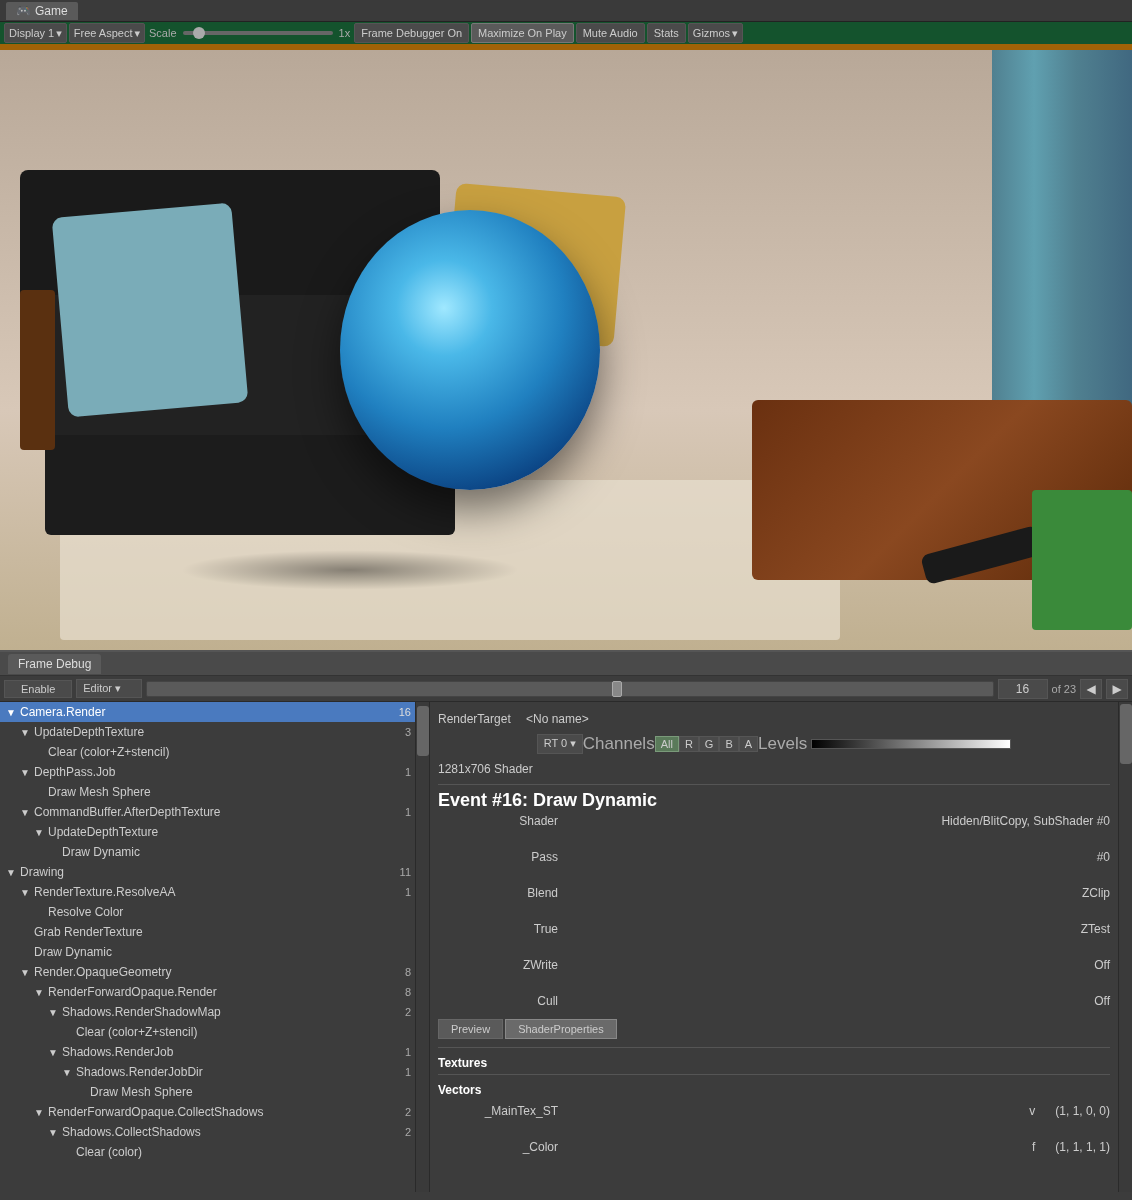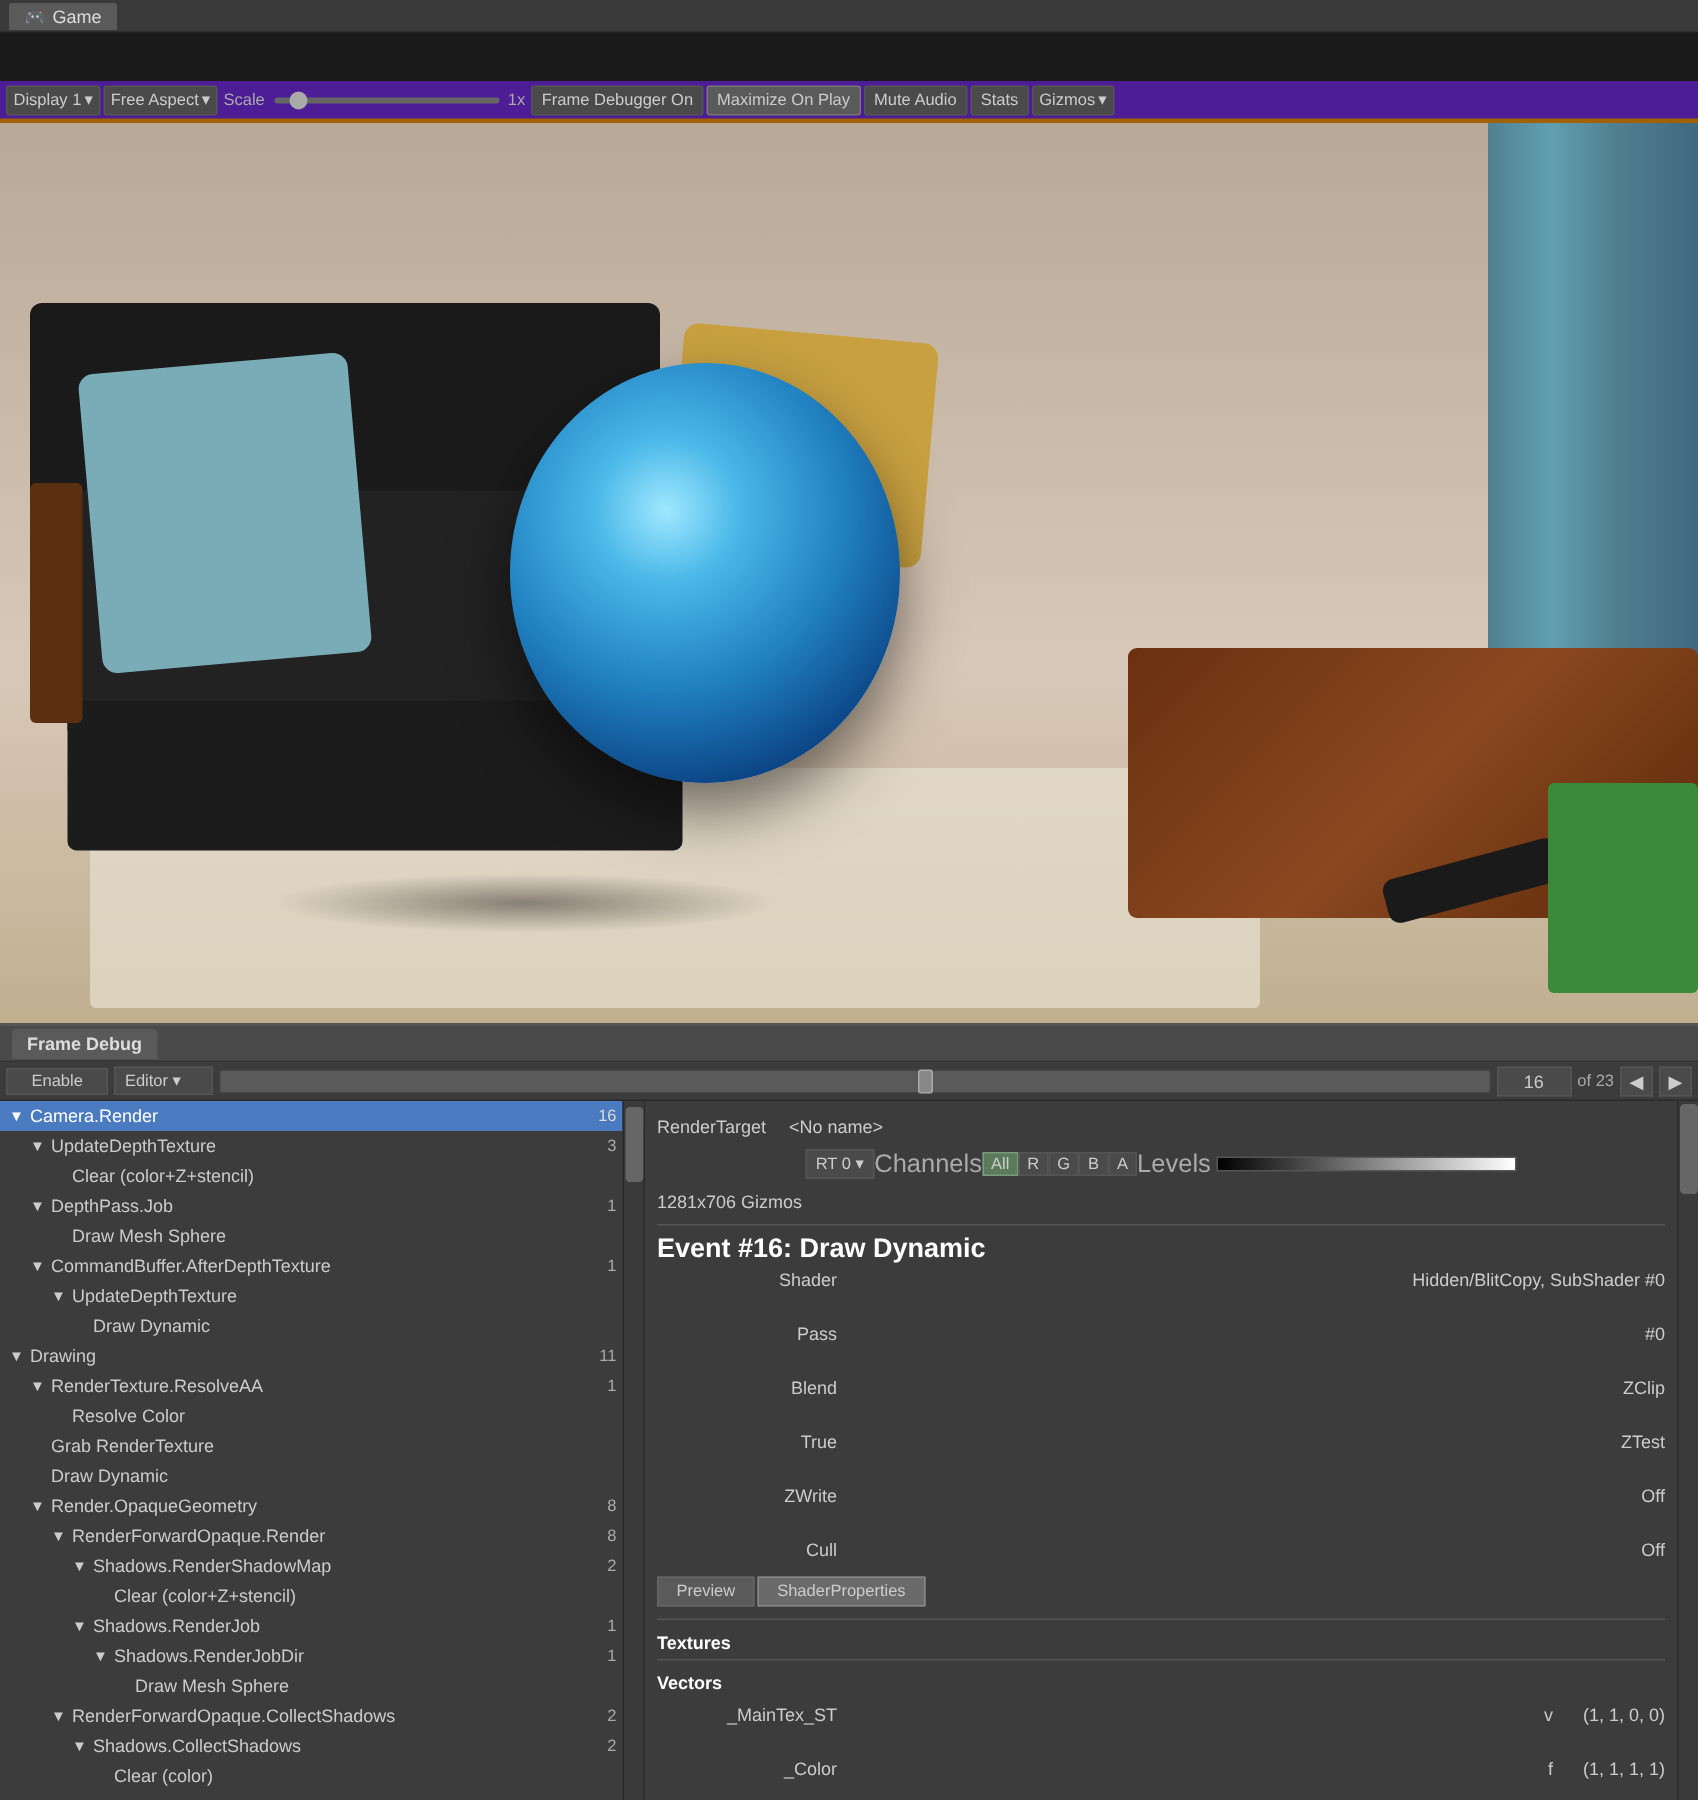--- a/index.html
+++ b/index.html
@@ -19,28 +19,27 @@
       background: #5a5a5a;
       color: #ddd;
       padding: 2px 10px;
       font-size: 12px;
       border-radius: 2px 2px 0 0;
       display: flex;
       align-items: center;
       gap: 4px;
     }
     .game-toolbar {
-      background: #4c1d95;
+      background: #14532d;
       height: 28px;
       display: flex;
       align-items: center;
       padding: 0 4px;
       gap: 2px;
-      border-bottom: 3px solid #a16207;
-      margin-top: 32px;
+      border-bottom: 6px solid #a16207;
     }
     .toolbar-item {
       color: #ccc;
       font-size: 11px;
       padding: 2px 6px;
       background: #4a4a4a;
       border: 1px solid #555;
       border-radius: 2px;
       cursor: pointer;
       height: 20px;
@@ -251,21 +250,20 @@
       align-items: center;
       padding: 0 8px;
       border-bottom: 1px solid #333;
     }
     .debug-tab {
       background: #5a5a5a;
       padding: 3px 10px;
       border-radius: 3px 3px 0 0;
       font-size: 12px;
       color: #ddd;
-      font-weight: bold;
     }
     .debug-controls {
       background: #3c3c3c;
       height: 26px;
       display: flex;
       align-items: center;
       padding: 0 4px;
       gap: 4px;
       border-bottom: 1px solid #2a2a2a;
     }
@@ -732,21 +730,21 @@
             <button class="channel-btn">G</button>
             <button class="channel-btn">B</button>
             <button class="channel-btn">A</button>
             <div class="levels-bar">
               <span class="channels-label">Levels</span>
               <div class="levels-track"></div>
             </div>
           </div>
 
           <div class="detail-row">
-            <span class="detail-value">1281x706 Gizmos</span>
+            <span class="detail-value">1281x706 Shader</span>
           </div>
 
           <div class="divider-h"></div>
 
           <div class="detail-row">
             <span class="detail-value-bold">Event #16: Draw Dynamic</span>
           </div>
 
           <div class="detail-grid">
             <span class="detail-grid-label">Shader</span>

